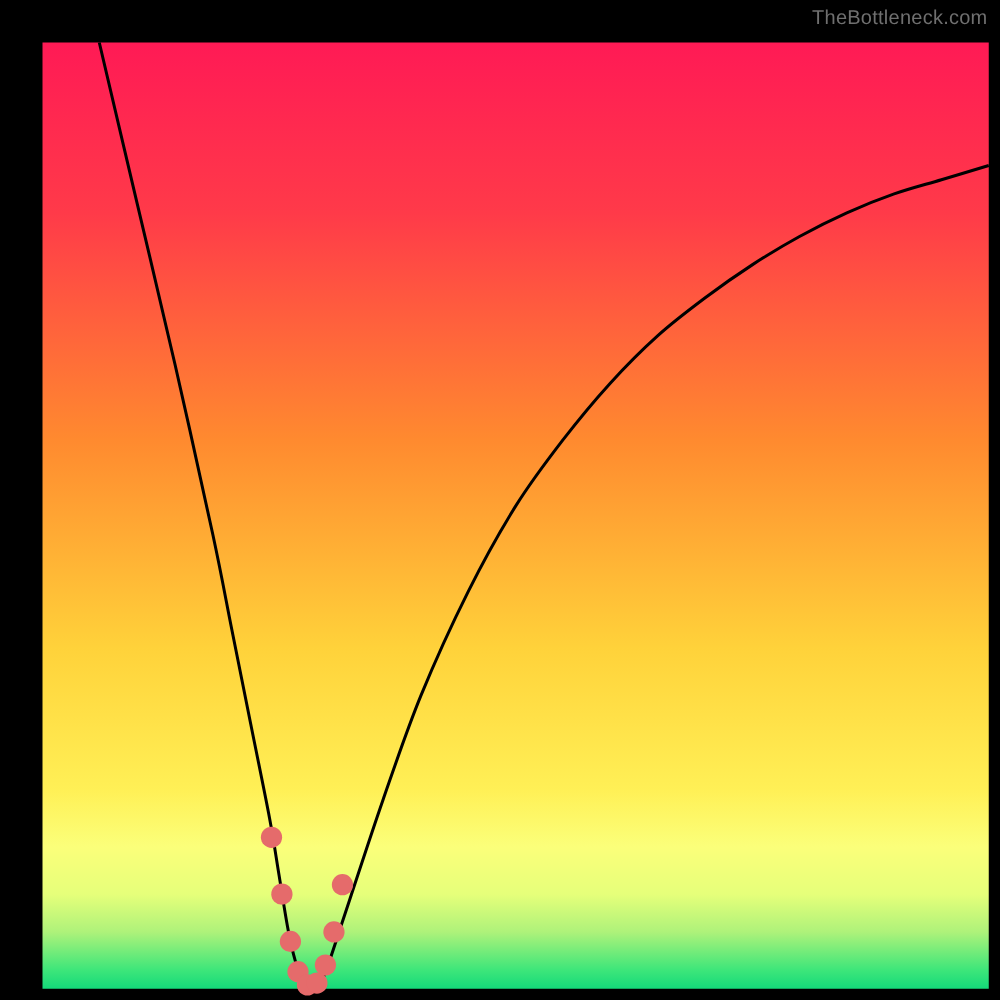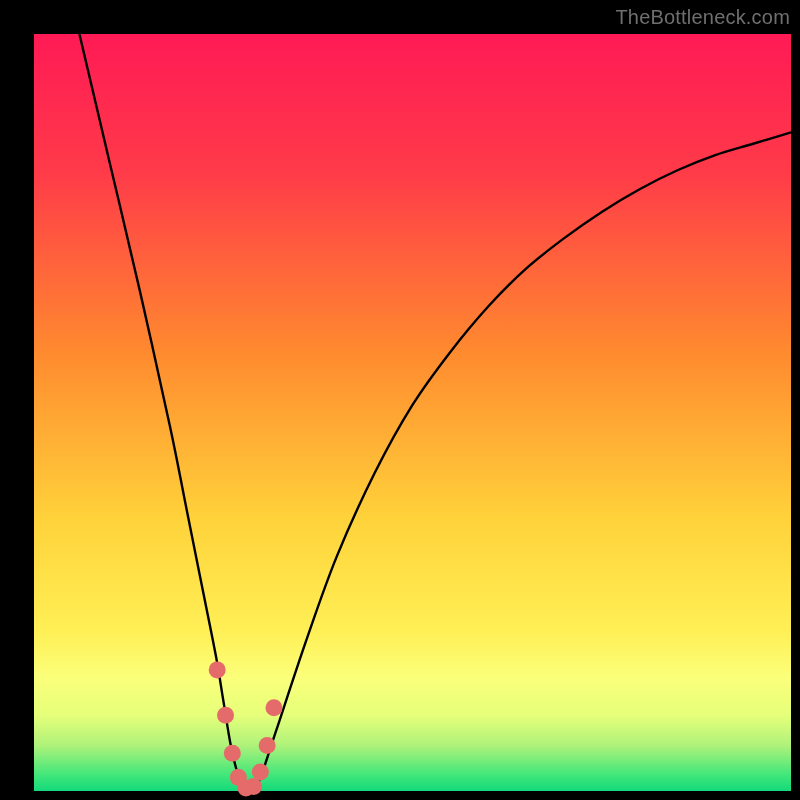--- a/index.html
+++ b/index.html
@@ -33,21 +33,21 @@
     top: 34px;
     width: 757px;
     height: 757px;
     overflow: visible;
   }
   .watermark {
     position: absolute;
     top: 6px;
     right: 10px;
     color: #6f6f6f;
-    font-size: 20px;
+    font-size: 16px;
     font-weight: 500;
     letter-spacing: 0.2px;
     user-select: none;
   }
 </style>
 </head>
 <body>
 
 <div class="frame">
   <div class="plot-area" style="background: linear-gradient(rgb(255, 26, 85) 0%, rgb(255, 58, 73) 18%, rgb(255, 138, 47) 42%, rgb(255, 210, 58) 64%, rgb(255, 240, 86) 79%, rgb(251, 255, 122) 85%, rgb(230, 255, 122) 90%, rgb(174, 242, 122) 94%, rgb(62, 230, 122) 98%, rgb(20, 217, 122) 100%);"></div>

